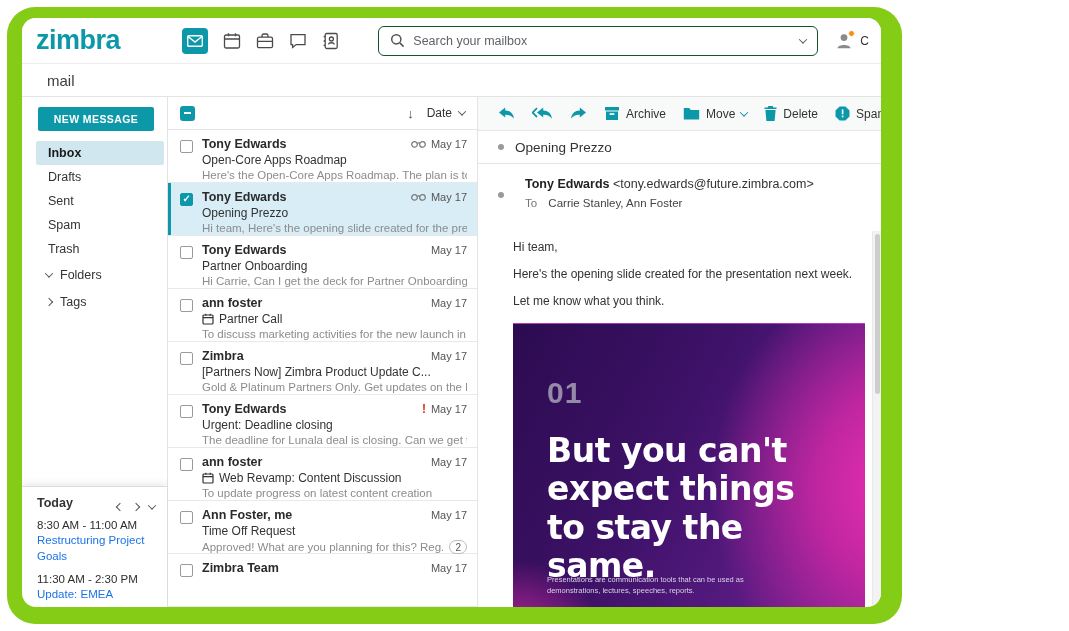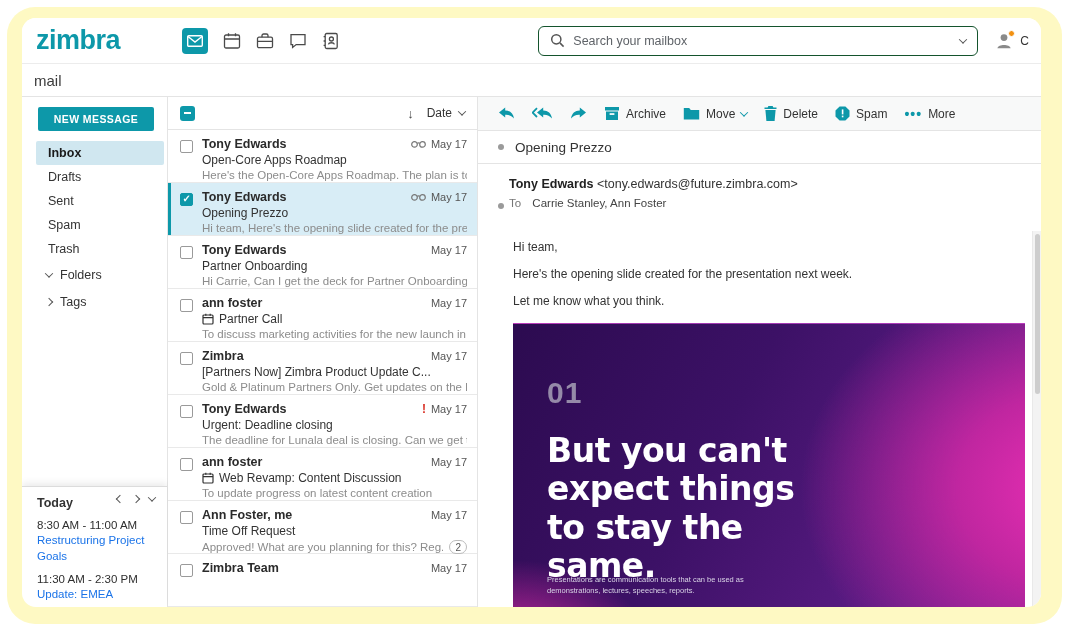--- a/index.html
+++ b/index.html
@@ -1,19 +1,19 @@
 <!DOCTYPE html>
 <html><head>
 <meta charset="utf-8">
 <style>
   *{box-sizing:border-box;margin:0;padding:0}
   html,body{width:1069px;height:631px;background:#fff;overflow:hidden;
     font-family:"Liberation Sans",sans-serif}
-  .frame{position:absolute;left:7px;top:7px;width:1055px;height:617px;
-    background:#fef9c3;border-radius:28px}
+  .frame{position:absolute;left:7px;top:7px;width:895px;height:617px;
+    background:#84cc16;border-radius:28px}
   .window{position:absolute;left:15px;top:11px;right:21px;bottom:17px;background:#fff;
     border-radius:14px;overflow:hidden;display:flex;flex-direction:column}
 
   
   .topbar{height:46px;flex:none;display:flex;align-items:center;padding:0 12px 0 14px;
     border-bottom:1px solid #ececec;background:#fff}
   .logo{font-size:27px;font-weight:600;color:#0d98a9;letter-spacing:-.5px;line-height:1}
   .app-icons{display:flex;align-items:center;gap:15px;margin-left:62px}
   .app-tile{width:26px;height:26px;background:#0d98a9;border-radius:4px;display:flex;
     align-items:center;justify-content:center;cursor:pointer}
@@ -29,41 +29,41 @@
     background:#f29111;border:1px solid #fff}
   .initial{font-size:12px;color:#333}
 
   .chev{display:inline-block;width:6px;height:6px;border-right:1.5px solid #555;
     border-bottom:1.5px solid #555;transform:rotate(45deg) translate(-1px,-1px)}
   .chev.right{transform:rotate(-45deg)}
   .chev.left{transform:rotate(135deg)}
   .chev.teal{border-color:#0d98a9}
 
   
-  .breadcrumb{height:33px;flex:none;display:flex;align-items:center;padding-left:12px;
+  .breadcrumb{height:33px;flex:none;display:flex;align-items:center;padding-left:25px;
     font-size:15px;color:#3c3c3c;border-bottom:1px solid #e4e4e4}
 
   
   .content{flex:1;display:flex;min-height:0}
 
   
   .sidebar{width:146px;flex:none;border-right:1px solid #e4e4e4;display:flex;
     flex-direction:column;padding-top:10px;min-height:0}
   .new-msg{margin:0 13px 10px 16px;height:24px;background:#0d98a9;color:#fff;border:none;
     font-size:10.5px;font-weight:700;letter-spacing:.4px;border-radius:2px;cursor:pointer;
     font-family:"Liberation Sans",sans-serif}
   .nav-item{height:24px;display:flex;align-items:center;padding-left:26px;font-size:12.5px;
     color:#333;cursor:pointer;white-space:nowrap}
   .nav-item.active{background:#d0e7f0;font-weight:700;color:#1b1b1b;margin:0 3px 0 14px;
     padding-left:12px;border-radius:2px}
   .nav-group{height:26px;display:flex;align-items:center;gap:8px;padding-left:24px;
     font-size:12.5px;color:#333;cursor:pointer;margin-top:1px}
   .agenda{margin-top:auto;border-top:1px solid #dcdcdc;box-shadow:0 -3px 7px rgba(0,0,0,.08);
     padding:9px 10px 4px 15px}
-  .agenda-head{display:flex;align-items:flex-start;font-size:12.5px;font-weight:700;color:#333}
+  .agenda-head{display:flex;align-items:flex-end;font-size:12.5px;font-weight:700;color:#333}
   .agenda-nav{margin-left:auto;display:flex;align-items:center;gap:10px;padding-right:2px}
   .agenda-time{font-size:11.5px;color:#2e2e2e;margin-top:9px}
   .agenda-title{font-size:11.5px;color:#1a73e8;line-height:1.35;margin-top:2px;cursor:pointer}
 
   
   .list-pane{width:310px;flex:none;border-right:1px solid #e4e4e4;display:flex;
     flex-direction:column;min-height:0}
   .list-head{height:33px;flex:none;display:flex;align-items:center;padding:0 12px;
     border-bottom:1px solid #e4e4e4}
   .select-all{width:15px;height:15px;background:#0d98a9;border-radius:3px;position:relative;
@@ -103,21 +103,21 @@
   .reading{flex:1;min-width:0;display:flex;flex-direction:column;position:relative}
   .toolbar{height:34px;flex:none;display:flex;align-items:center;gap:17px;padding:0 20px;
     border-bottom:1px solid #e4e4e4;background:#f8f9f9}
   .tb-btn{display:flex;align-items:center;gap:6px;font-size:12px;color:#333;cursor:pointer;
     white-space:nowrap}
   .dots{color:#0d98a9;font-size:14px;font-weight:700;letter-spacing:1px;line-height:1}
   .subject-row{height:33px;flex:none;display:flex;align-items:center;gap:11px;padding:0 20px;
     border-bottom:1px solid #e4e4e4;font-size:13.5px;color:#333}
   .gdot{width:6px;height:6px;border-radius:50%;background:#9a9a9a;flex:none}
   .msg-scroll{flex:1;min-height:0;overflow:hidden;position:relative}
-  .msg-head{padding:13px 20px 0 20px;display:flex;gap:5px;align-items:flex-end}
+  .msg-head{padding:13px 20px 0 20px;display:flex;gap:21px;align-items:center}
   .msg-head .gdot{margin-top:4px}
   .from{font-size:12.5px;color:#333}
   .from .name{font-weight:700;color:#222}
   .to{font-size:11.5px;margin-top:6px}
   .to .lbl{color:#777;margin-right:8px}
   .to .names{color:#444}
   .body p{font-size:12px;color:#333;margin:13px 0 0 35px}
   .body p:first-child{margin-top:31px}
 
   .slide{margin:15px 16px 0 35px;height:300px;position:relative;overflow:hidden;

